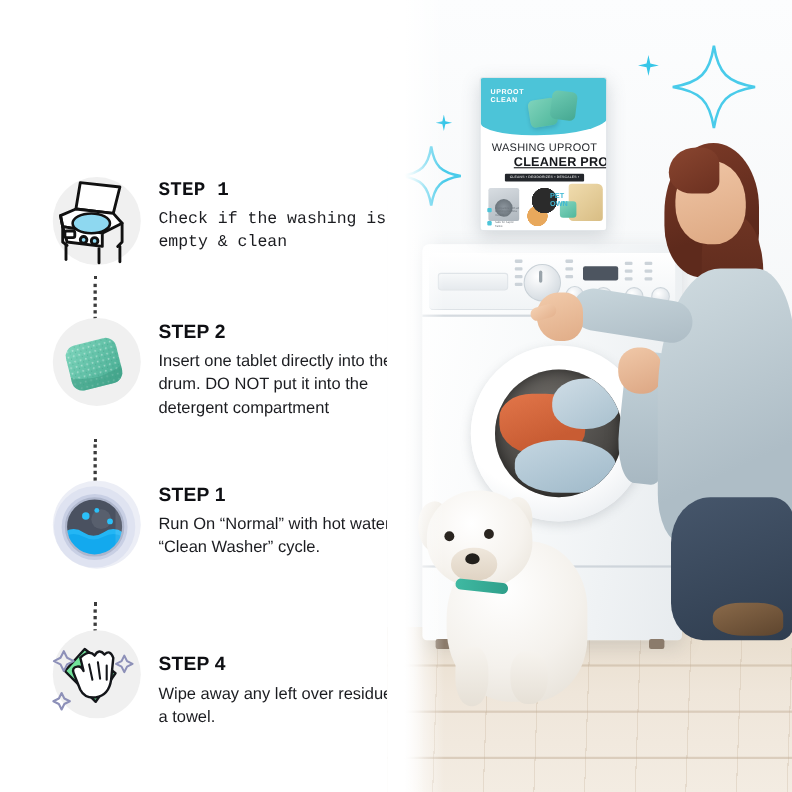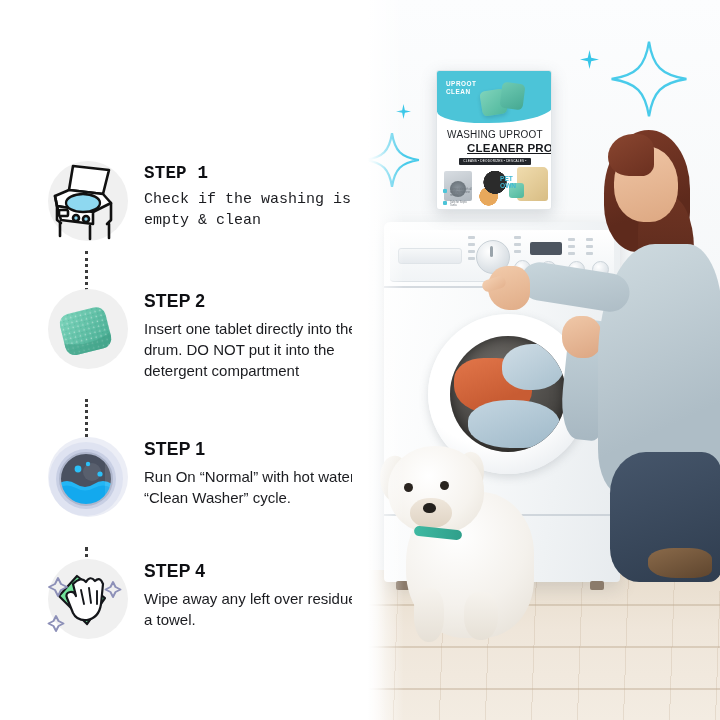--- a/index.html
+++ b/index.html
@@ -19,21 +19,21 @@
     font-size: 35px; font-weight: 700; color: #111216;
     letter-spacing: -0.6px;
   }
 
   .steps { position: absolute; left: 38px; top: 155px; width: 360px; }
 
   .step-row { position: relative; display: flex; align-items: flex-start; }
   .step-1 { height: 128px; font-family: Liberation Mono, monospace; }
   .step-2 { height: 148px; }
   .step-3 { height: 122px; }
-  .step-4 { height: 110px; }
+  .step-4 { height: 110px; align-items: flex-end; }
 
   .icon-slot {
     position: relative; width: 96px; min-width: 96px; height: 96px;
     display: flex; align-items: center; justify-content: center;
   }
   .icon-disc {
     position: absolute; left: 10px; top: 6px;
     width: 80px; height: 80px; border-radius: 50%;
     background: #f0f0f0;
   }

